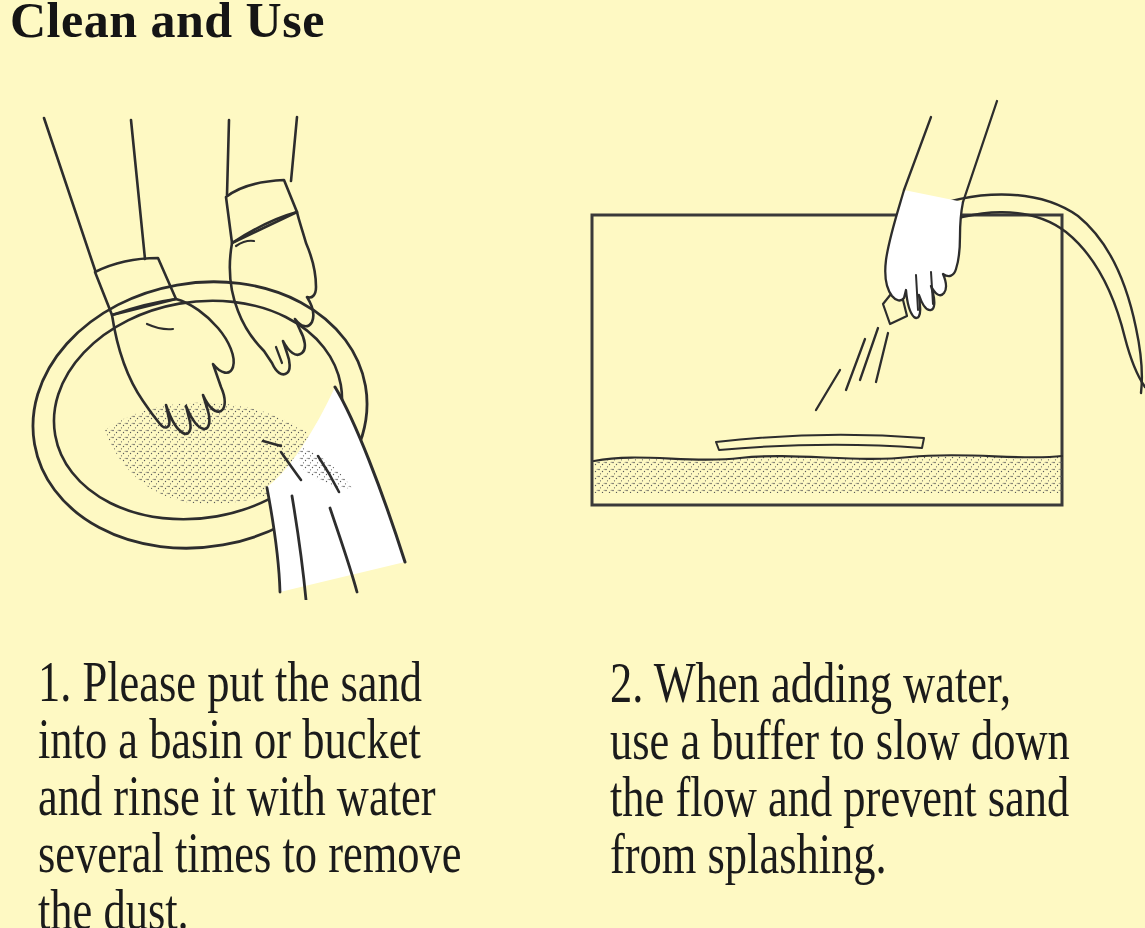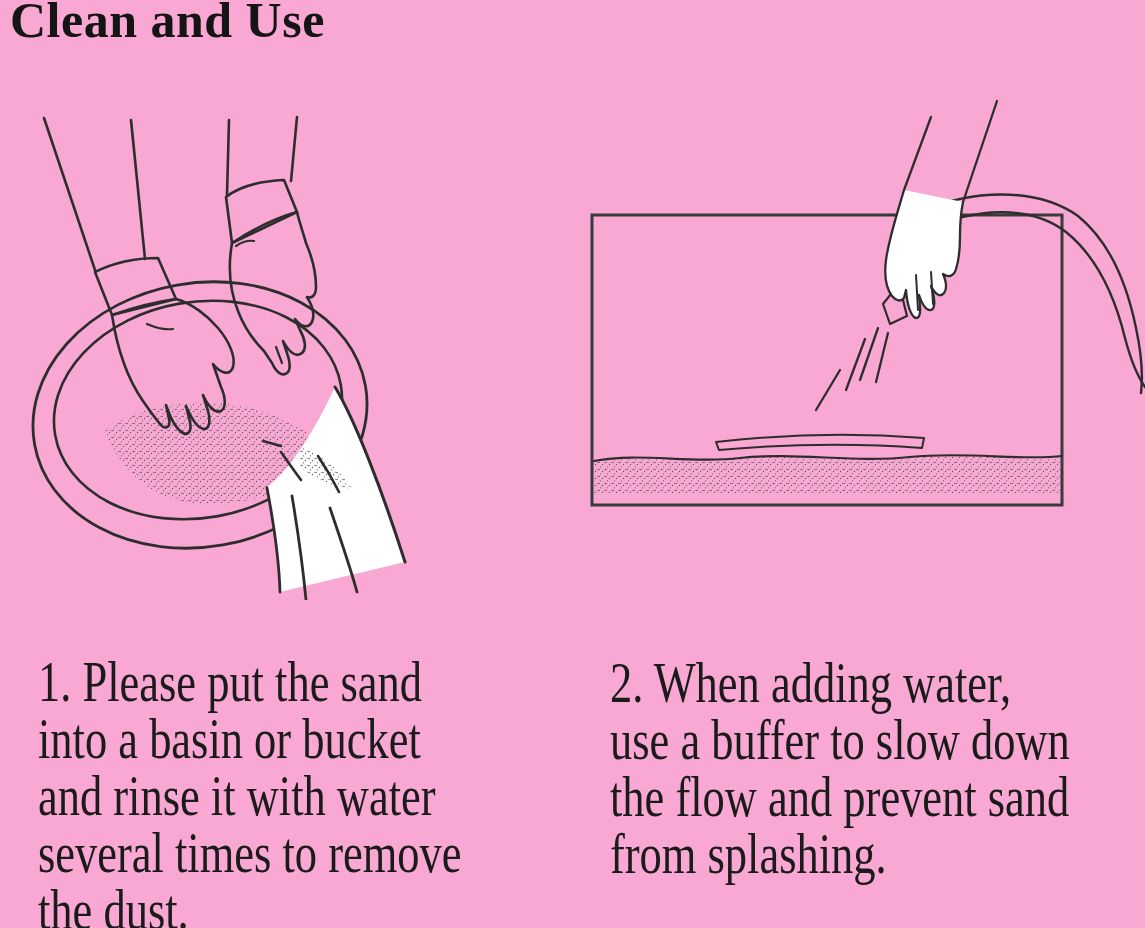--- a/index.html
+++ b/index.html
@@ -1,17 +1,17 @@
 <!DOCTYPE html>
 <html><head>
 <meta charset="utf-8">
 <style>
   html,body{margin:0;padding:0;background:#ffffff;}
   .page{
-    position:relative;width:1145px;height:928px;background:#f9a8d4;overflow:hidden;
+    position:relative;width:1145px;height:928px;background:#fef9c3;overflow:hidden;
     font-family:"Liberation Serif","DejaVu Serif",serif;color:#1b1b1b;
   }
   .title{
     position:absolute;left:10px;top:-5px;margin:0;
     font-size:50px;font-weight:bold;letter-spacing:.5px;line-height:1;color:#151515;
     white-space:nowrap;
   }
   .figure{position:absolute;}
   #fig-rinse{left:0px;top:100px;width:460px;height:500px;}
   #fig-addwater{left:570px;top:90px;width:575px;height:440px;}

